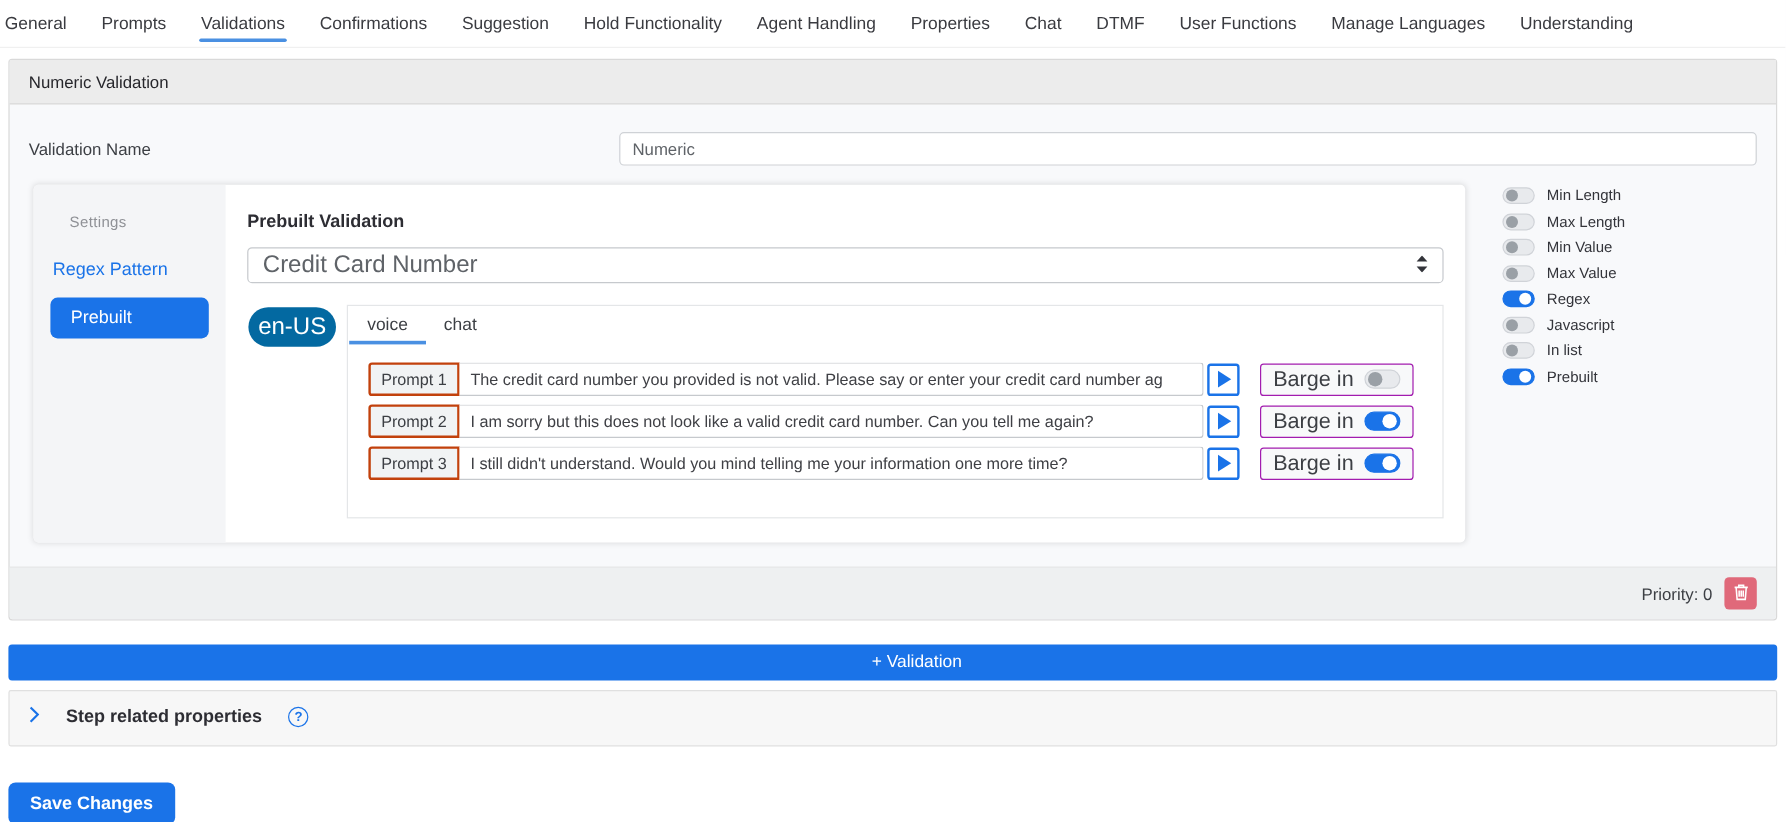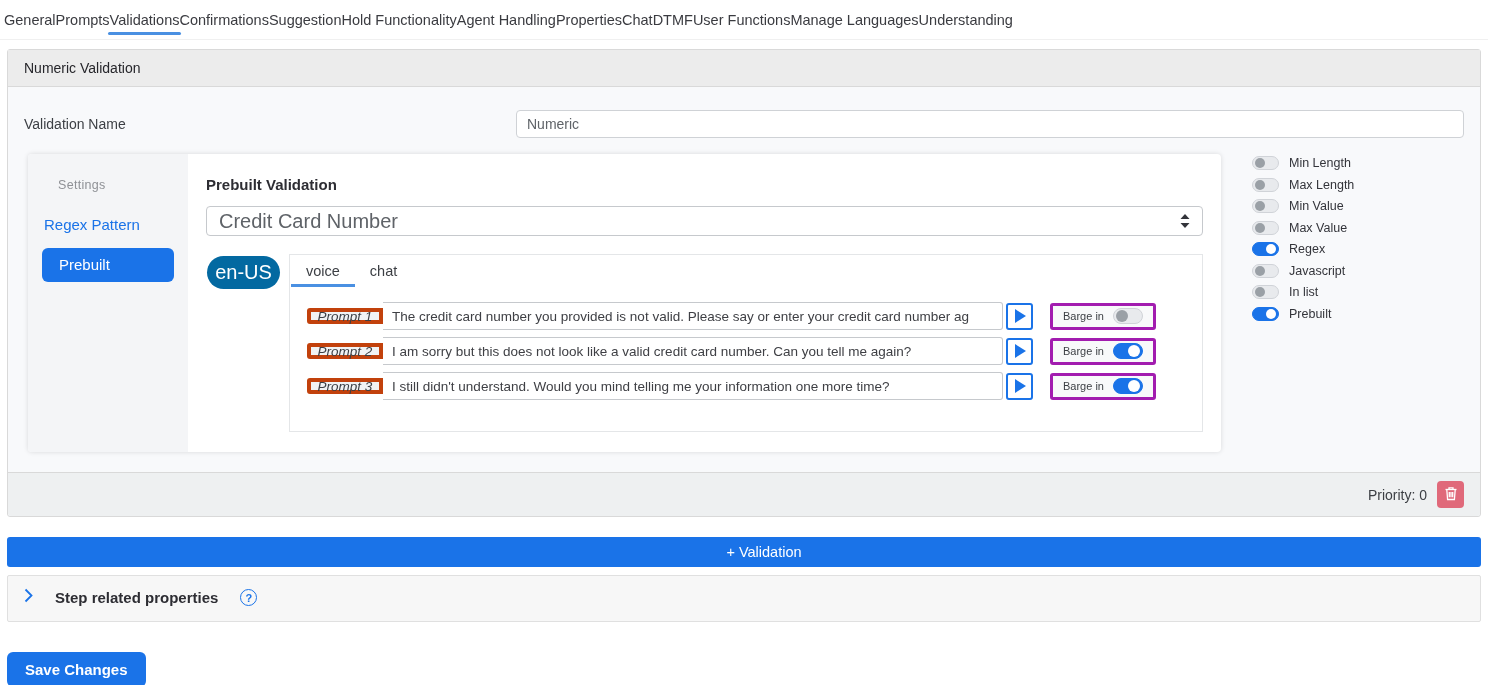--- a/index.html
+++ b/index.html
@@ -1,20 +1,20 @@
 <!DOCTYPE html>
 <html><head>
 <meta charset="utf-8">
 <style>
   * { box-sizing: border-box; margin: 0; padding: 0; }
   html, body { width: 1488px; height: 685px; background: #fff; overflow: hidden;
     font-family: "Liberation Sans", sans-serif; }
 
   
-  .topnav { display: flex; padding: 0 4px; height: 40px; align-items: stretch;
+  .topnav { display: flex; gap: 29px; padding: 0 4px; height: 40px; align-items: stretch;
     border-bottom: 1px solid #f0f0f0; background: #fff; }
   .nav-tab { position: relative; display: flex; align-items: center; font-size: 14.5px;
     color: #3a3b40; cursor: pointer; white-space: nowrap; }
   .nav-tab.active::after { content: ""; position: absolute; left: -2px; right: -2px; bottom: 4px;
     height: 3px; background: #4a90e2; border-radius: 2px; }
 
   
   .card { margin: 9px 7px 0; border: 1px solid #d9d9d9; border-radius: 3px; background: #f8f9fb; }
   .card-header { background: #ececec; border-bottom: 1px solid #d9d9d9; padding: 10px 16px;
     font-size: 14px; color: #26262b; }
@@ -48,35 +48,35 @@
   .lang-tag { position: absolute; left: -83px; top: 1px; width: 73px; height: 33px;
     background: #0369a1; border-radius: 17px; color: #fff; font-size: 20px;
     display: flex; align-items: center; justify-content: center; }
   .vc-tabs { display: flex; padding-left: 1px; }
   .vc-tab { padding: 8px 15px 5px; font-size: 14.5px; color: #3c3f44;
     border-bottom: 3px solid transparent; cursor: pointer; }
   .vc-tab.active { border-bottom-color: #4a90e2; }
 
   .prompts { padding: 15px 0 24px 17px; }
   .prompt-row { display: flex; align-items: center; height: 28px; margin-bottom: 7px; }
-  .p-label { width: 76px; height: 16px; background: #f1f3f4; border: 4px solid #c2410c;
+  .p-label { width: 76px; height: 28px; background: #f1f3f4; border: 2px solid #c2410c;
     border-radius: 3px 0 0 3px; display: flex; align-items: center; justify-content: center;
-    font-size: 13.5px; color: #3c3f44; font-style: italic; }
+    font-size: 13.5px; color: #3c3f44; }
   .p-input { width: 620px; height: 28px; border: 1px solid #c6c9cd; border-left: none;
     border-radius: 0 3px 3px 0; padding: 0 9px; font-size: 13.5px; color: #3f4045;
     background: #fff; outline: none; white-space: nowrap; overflow: hidden;
     font-family: "Liberation Sans", sans-serif; }
   .play-btn { width: 27px; height: 27px; margin-left: 3px; border: 2px solid #1a73e8;
     border-radius: 3px; background: #fff; display: flex; align-items: center;
     justify-content: center; cursor: pointer; }
   .play-tri { width: 0; height: 0; border-left: 11px solid #1a73e8;
     border-top: 7px solid transparent; border-bottom: 7px solid transparent; margin-left: 2px; }
   .barge { margin-left: 17px; height: 27px; display: flex; align-items: center; gap: 9px;
-    padding: 0 10px; background: #f8f9fa; border: 3px solid #a21caf; border-radius: 3px;
-    font-size: 11px; color: #3c3f44; justify-content: space-between; }
+    padding: 0 10px; background: #f8f9fa; border: 1px solid #a21caf; border-radius: 3px;
+    font-size: 18px; color: #3c3f44; justify-content: space-between; }
 
   
   .toggle { position: relative; width: 30px; height: 16px; border-radius: 9px;
     background: #e8eaed; border: 1px solid #d0d3d8; cursor: pointer; flex: none; }
   .toggle .knob { position: absolute; top: 1px; left: 2px; width: 12px; height: 12px;
     border-radius: 50%; background: #9aa0a6; }
   .toggle.on { background: #1a73e8; border-color: #1a73e8; }
   .toggle.on .knob { left: auto; right: 2px; background: #fff; }
   .toggle-sm { width: 27px; height: 14px; }
   .toggle-sm .knob { width: 10px; height: 10px; }

